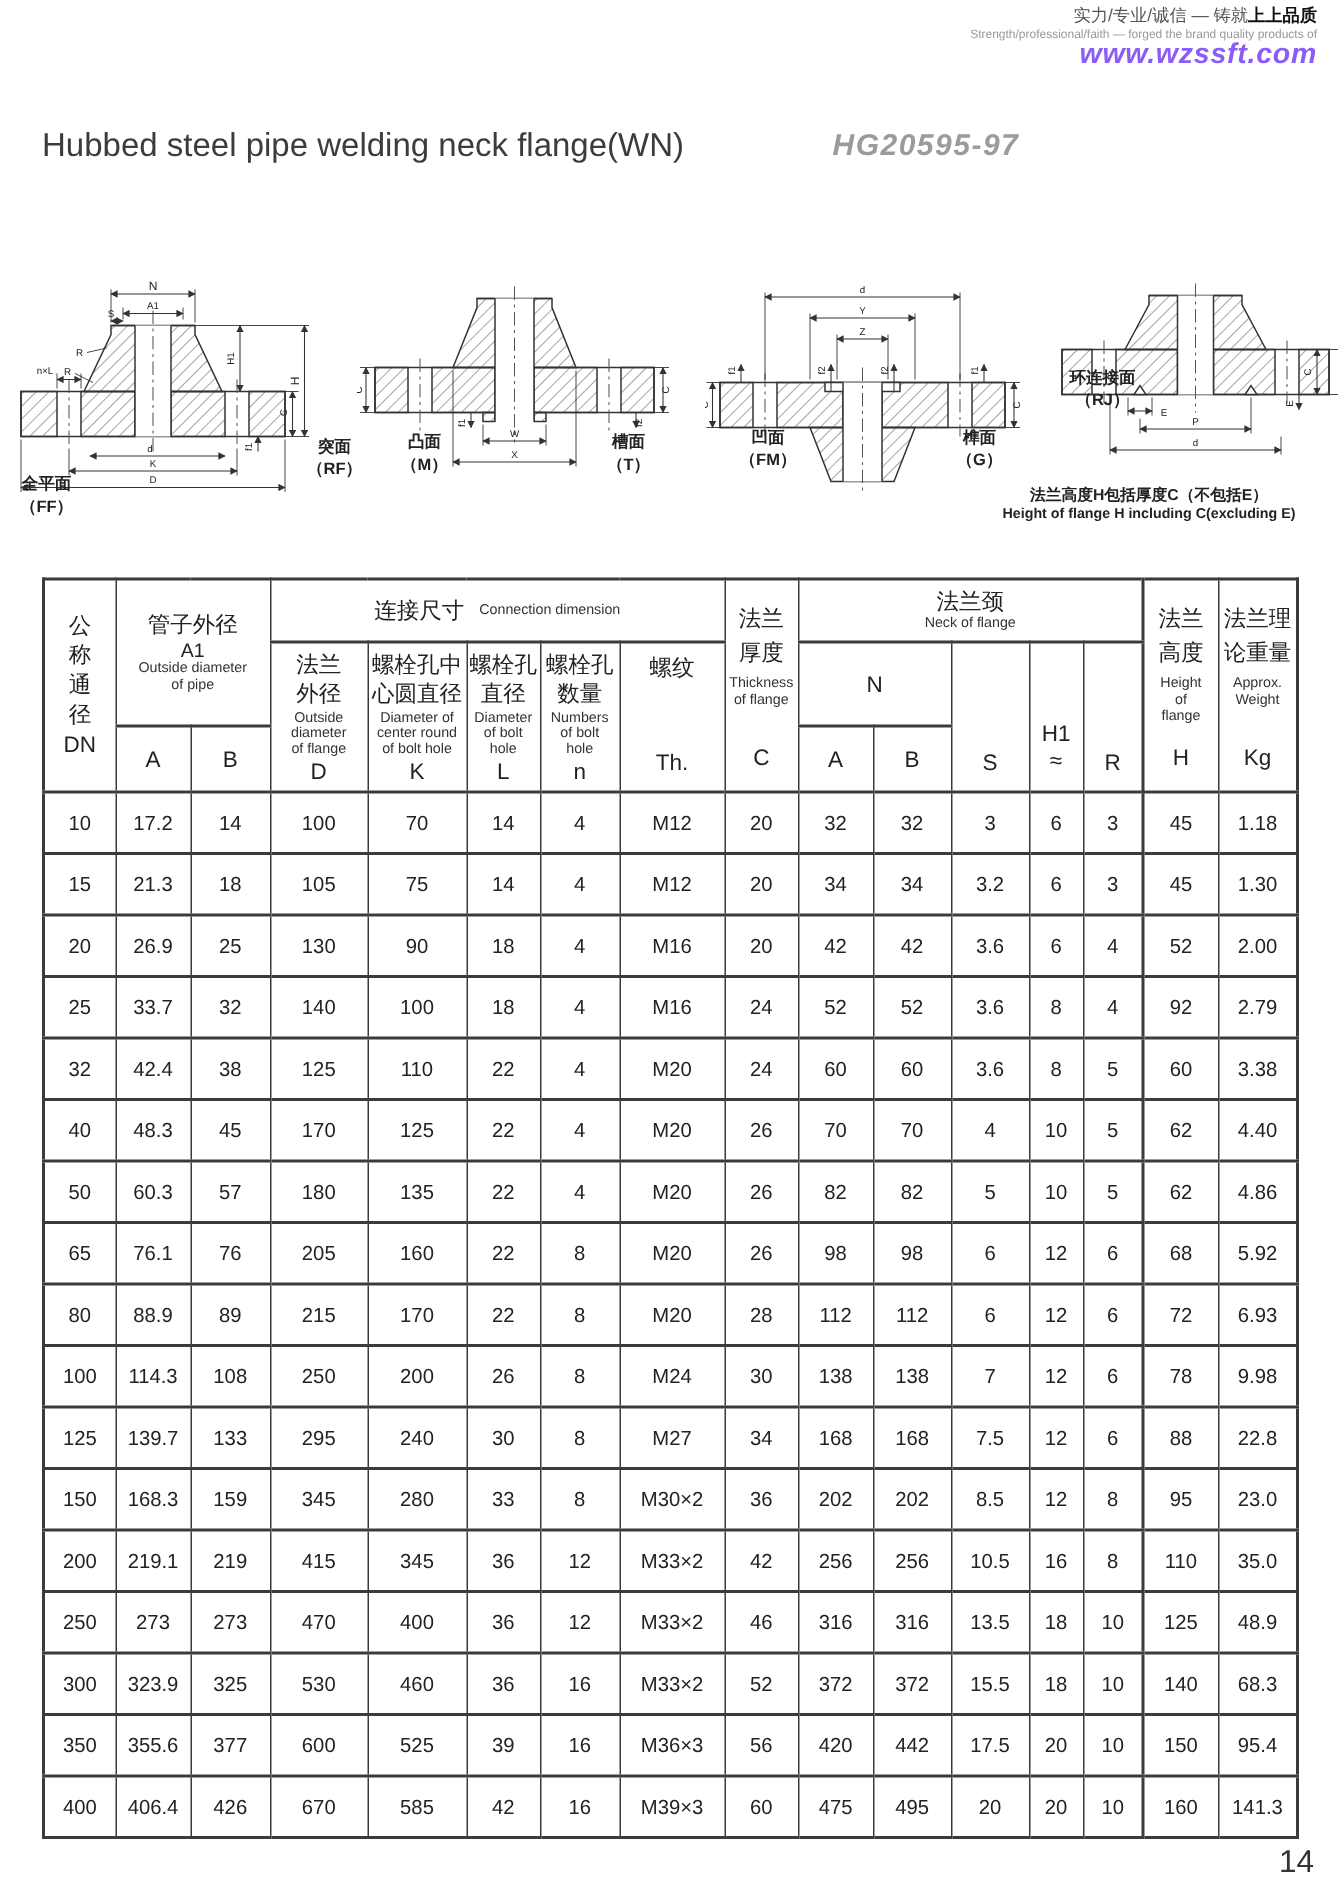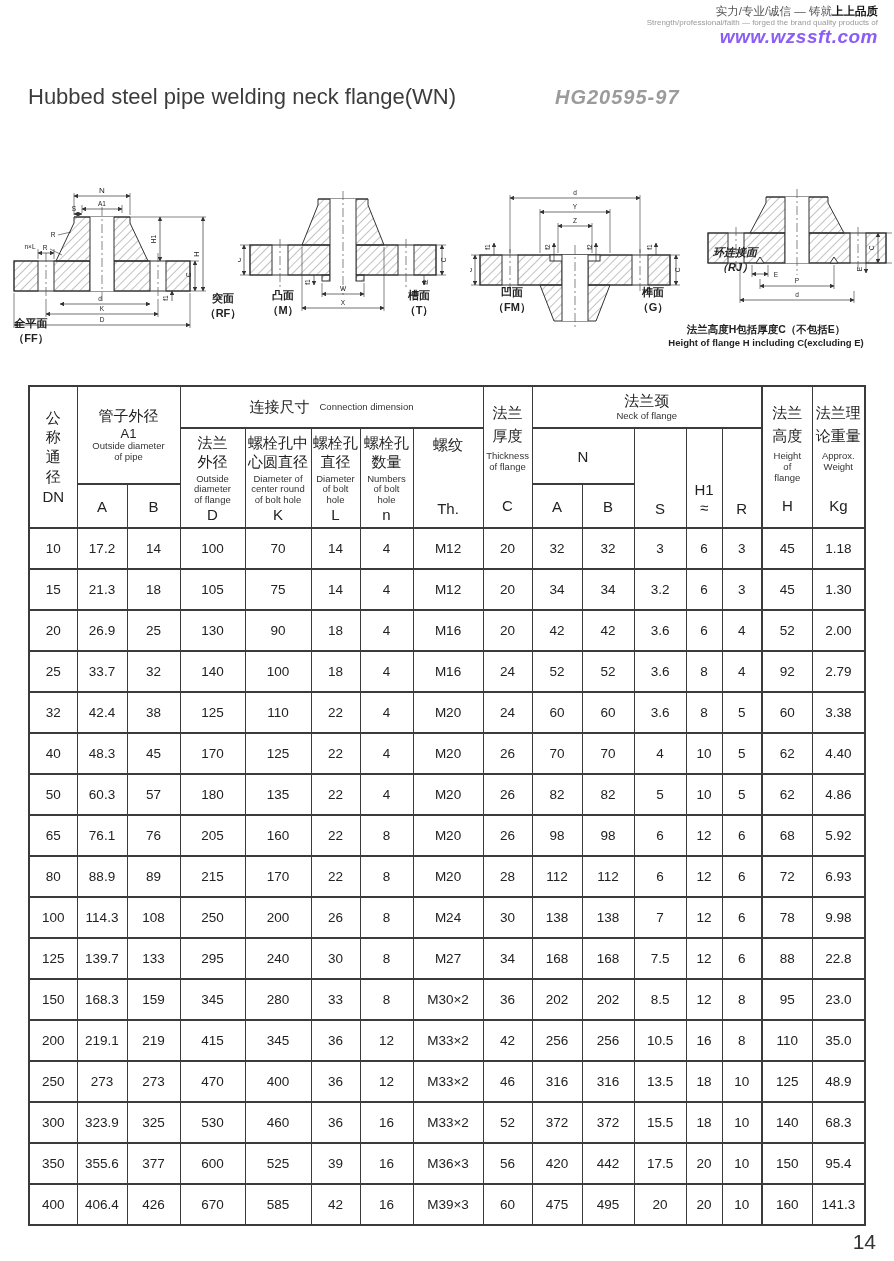--- a/index.html
+++ b/index.html
@@ -297,21 +297,21 @@
           <line x1="154" y1="108" x2="154" y2="120" class="ext"></line>
         <line x1="40" y1="117" x2="154" y2="117" class="dim" marker-start="url(#m4)" marker-end="url(#m4)"></line>
         <text class="lbl sm" x="97" y="114">d</text>
         <line x1="186" y1="50" x2="192" y2="50" class="ext"></line>
           <line x1="186" y1="80" x2="192" y2="80" class="ext"></line>
         <line x1="178" y1="50" x2="178" y2="80" class="dim" marker-start="url(#m4)" marker-end="url(#m4)"></line>
         <text class="lbl sm" transform="rotate(-90 174 65)" x="174" y="65">C</text>
         <line x1="166" y1="80" x2="166" y2="90" class="dim" marker-end="url(#m4)"></line>
         <text class="lbl sm" transform="rotate(-90 162 86)" x="162" y="86">E</text>
       </svg>
-      <div class="cap pre" style="left:4px;top:62px;width:62px;font-style:italic;">环连接面
+      <div class="cap pre" style="left:4px;top:62px;width:62px;">环连接面
 （RJ）</div>
     </div>
 
     <div id="dwg-note">
       <div class="n-cn">法兰高度H包括厚度C（不包括E）</div>
       <div class="n-en">Height of flange H including C(excluding E)</div>
     </div>
   </div>
 
   <table id="spec-table">

